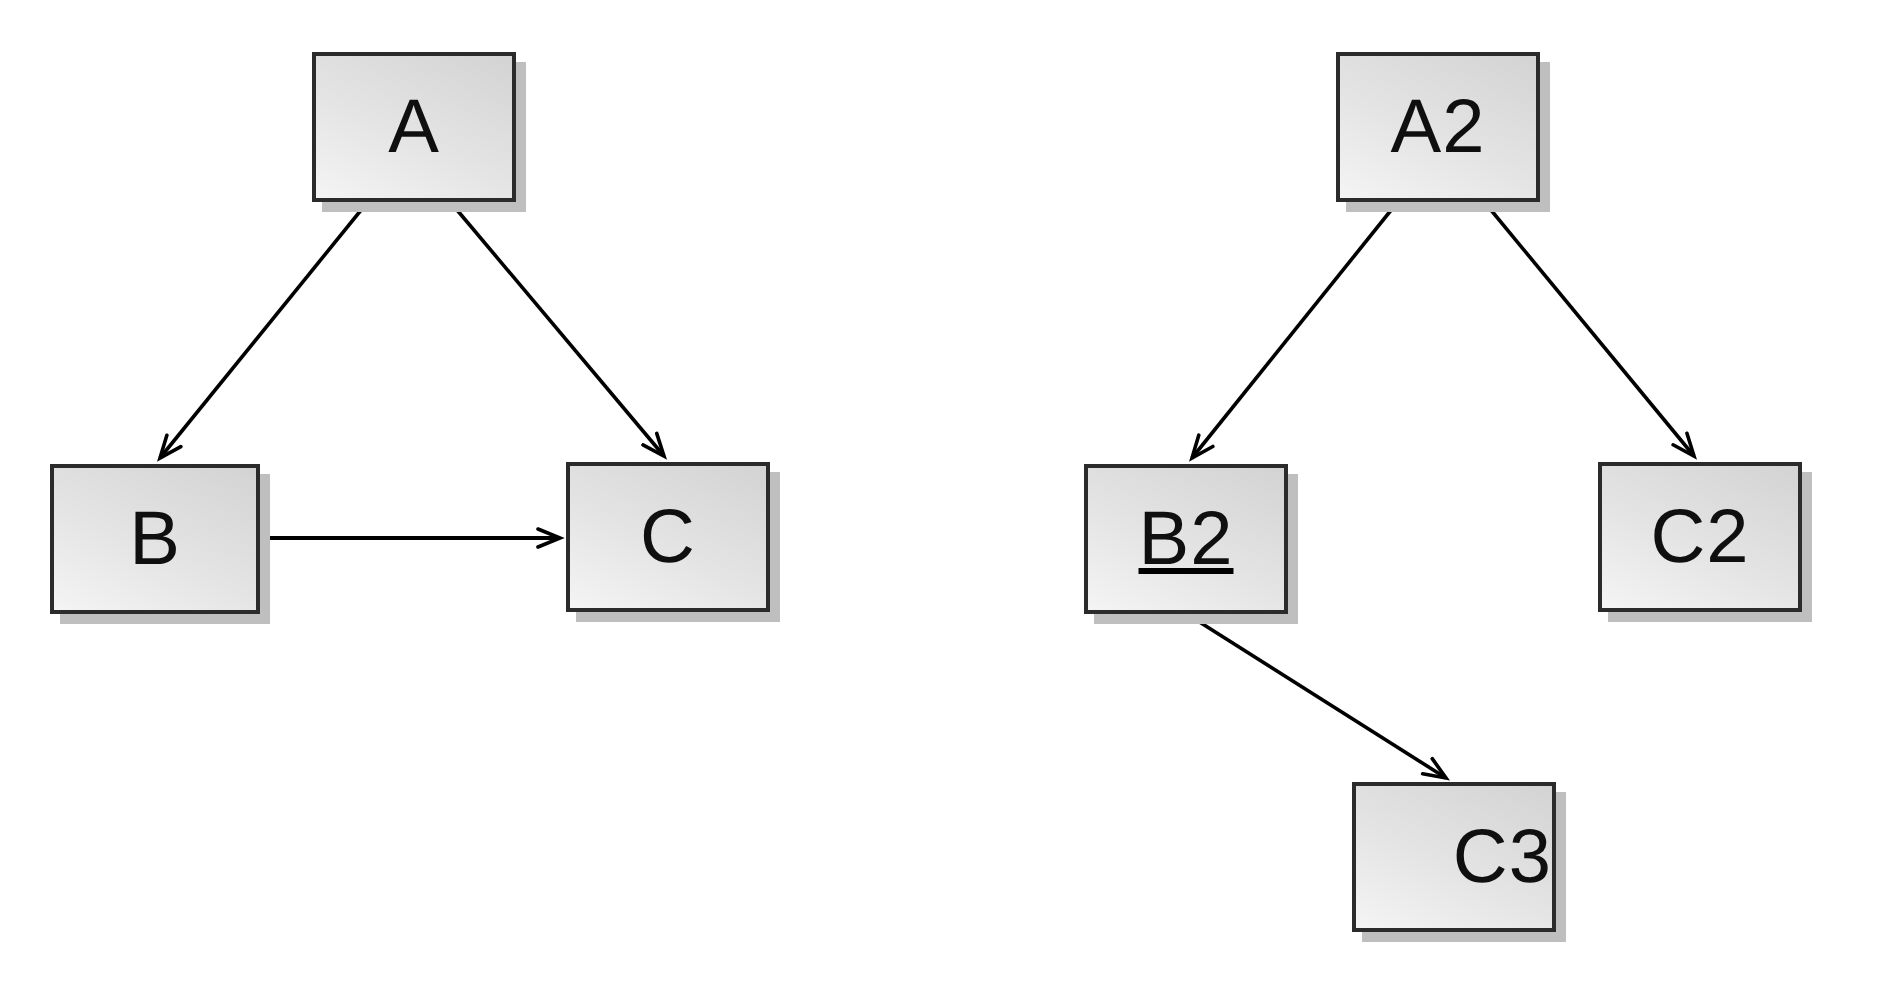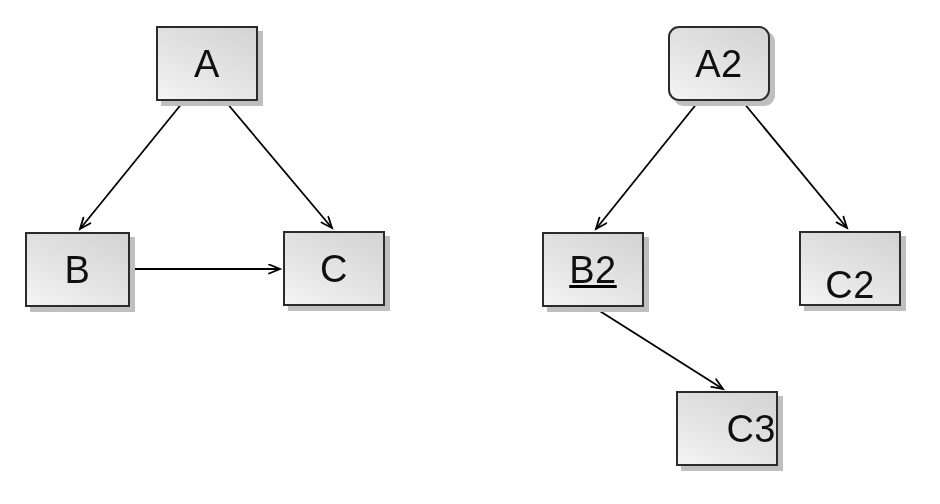--- a/index.html
+++ b/index.html
@@ -68,29 +68,29 @@
   </div>
 
   <div class="node" style="left:25px; top:232px; width:101px;">
     <span class="node-label">B</span>
   </div>
 
   <div class="node" style="left:283px; top:231px;">
     <span class="node-label">C</span>
   </div>
 
-  <div class="node" style="left:668px; top:26px;border-radius:11px;">
+  <div class="node" style="left:668px; top:26px;">
     <span class="node-label">A2</span>
   </div>
 
   <div class="node" style="left:542px; top:232px;text-decoration:underline;">
     <span class="node-label">B2</span>
   </div>
 
-  <div class="node" style="left:799px; top:231px;align-items:flex-end;">
+  <div class="node" style="left:799px; top:231px;">
     <span class="node-label">C2</span>
   </div>
 
   <div class="node" style="left:676px; top:391px;justify-content:flex-end;">
     <span class="node-label">C3</span>
   </div>
 
 </div>
 
 </body></html>

